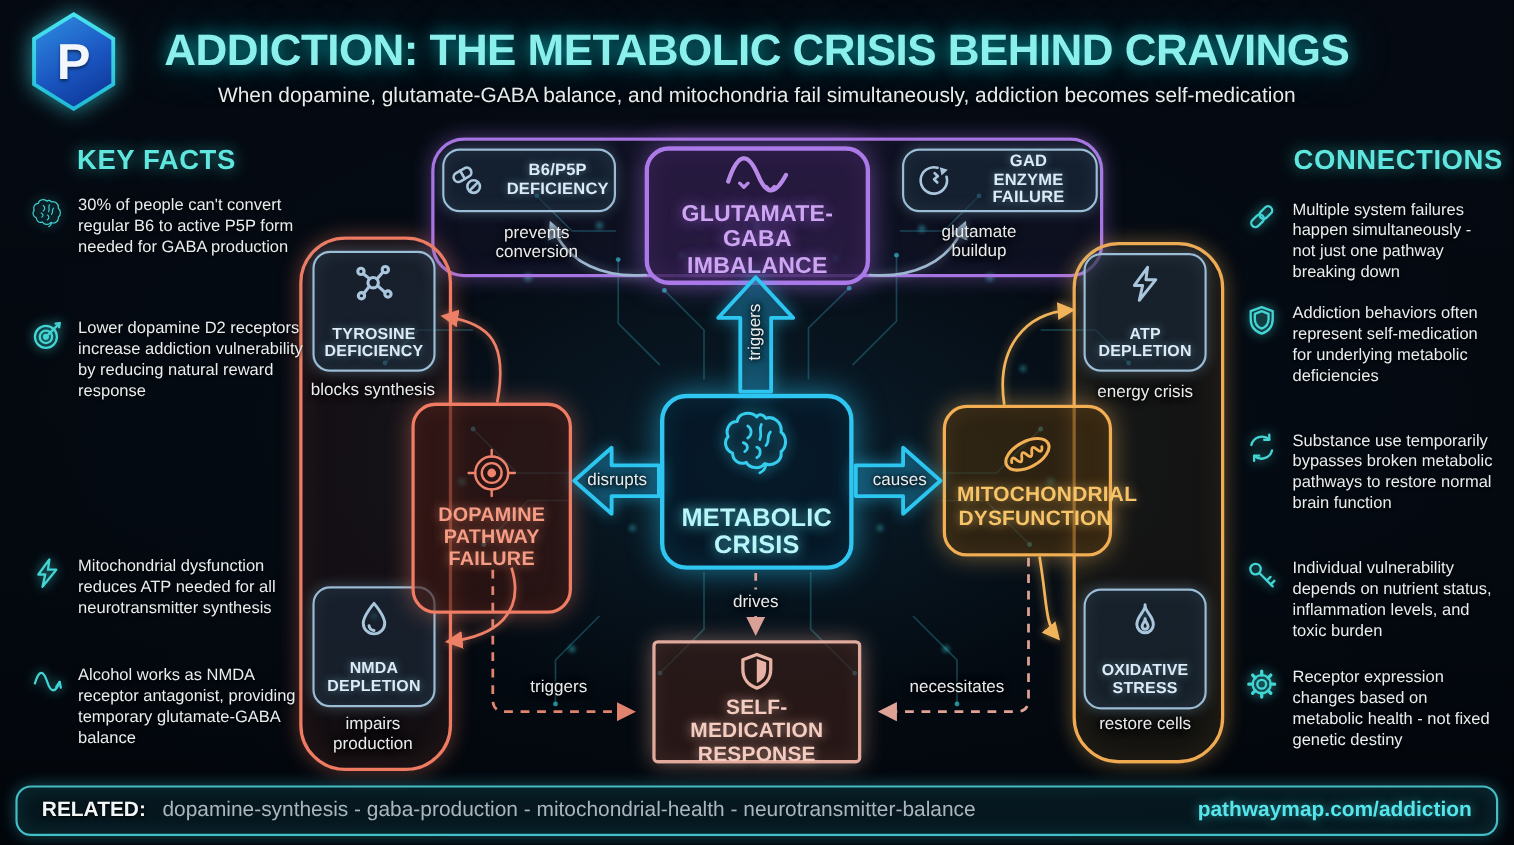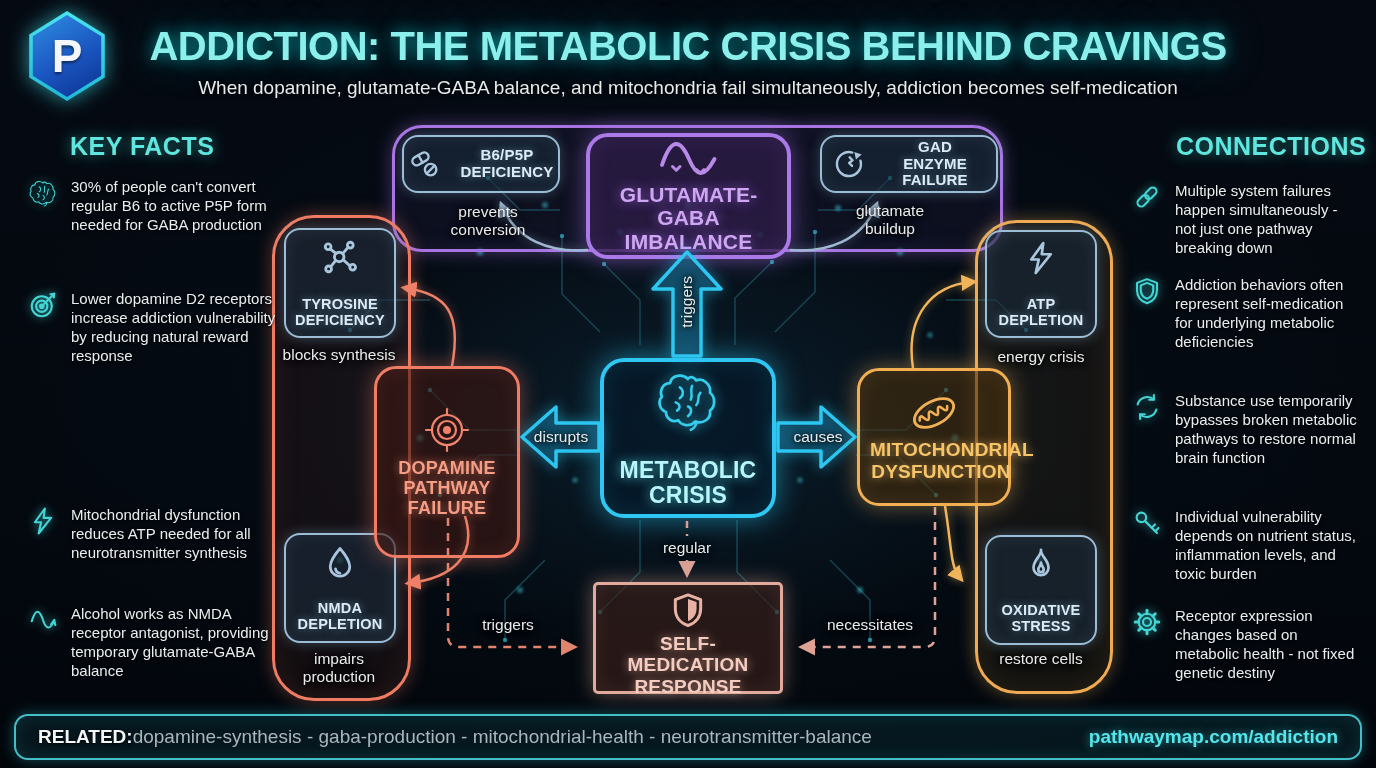--- a/index.html
+++ b/index.html
@@ -69,21 +69,21 @@
   .roseBox .nlabel{color:#f5ccc0;font-size:19px;line-height:1.12;text-shadow:0 0 10px rgba(240,190,175,.7);}
   .nicon svg{stroke:currentColor;fill:none;stroke-width:1.8;stroke-linecap:round;stroke-linejoin:round;}
   
   .elabel{position:absolute;z-index:5;color:#e9ebec;font-size:15.5px;line-height:1.15;text-align:center;
     text-shadow:0 1px 4px #000,0 0 8px rgba(0,0,0,.8);}
   .vert{transform:rotate(-90deg);transform-origin:center;}
   
   .footer{left:14px;top:714px;width:1348px;height:46px;z-index:6;box-sizing:border-box;
     border:2px solid rgba(80,222,230,.85);border-radius:14px;
     background:rgba(14,50,60,.38);box-shadow:0 0 14px rgba(60,210,225,.35),inset 0 0 18px rgba(60,210,225,.12);
-    display:flex;align-items:center;padding:0 22px;gap:0;}
+    display:flex;align-items:center;padding:0 22px;gap:15px;}
   .frel{font-size:19px;font-weight:800;color:#f2f6f7;text-shadow:0 1px 3px #000;}
   .fitems{font-size:19px;color:#a9b6bd;}
   .furl{margin-left:auto;font-size:19px;font-weight:800;color:#55e6ec;
     text-shadow:0 0 10px rgba(70,230,235,.6);}
 </style>
 </head>
 <body>
 
 <div class="stage">
 
@@ -428,21 +428,21 @@
 
     <path d="M448 518 L448 636 Q448 647 459 647 L572 647" stroke="#e0846e" stroke-width="2.5" fill="none" stroke-dasharray="8 7" marker-end="url(#mDashL)"></path>
     <path d="M935 507 L935 636 Q935 647 924 647 L804 647" stroke="#dfa396" stroke-width="2.5" fill="none" stroke-dasharray="8 7" marker-end="url(#mDashR)"></path>
     <path d="M687 521 L687 536" stroke="#d9a096" stroke-width="2.5" fill="none" stroke-dasharray="7 6"></path>
     <path d="M687 560 L687 572" stroke="#d9a096" stroke-width="2.5" fill="none" marker-end="url(#mDrive)"></path>
   </svg>
 
   <div class="elabel vert" style="left:637px;top:293px;width:100px">triggers</div>
   <div class="elabel" style="left:521px;top:428px;width:80px">disrupts</div>
   <div class="elabel" style="left:779px;top:428px;width:78px">causes</div>
-  <div class="elabel" style="left:647px;top:539px;width:80px">regular</div>
+  <div class="elabel" style="left:647px;top:539px;width:80px">drives</div>
   <div class="elabel" style="left:428px;top:203px;width:120px">prevents conversion</div>
   <div class="elabel" style="left:830px;top:202px;width:120px">glutamate buildup</div>
   <div class="elabel" style="left:282px;top:346px;width:114px">blocks synthesis</div>
   <div class="elabel" style="left:282px;top:650px;width:114px">impairs production</div>
   <div class="elabel" style="left:987px;top:348px;width:108px">energy crisis</div>
   <div class="elabel" style="left:987px;top:650px;width:108px">restore cells</div>
   <div class="elabel" style="left:458px;top:616px;width:100px">triggers</div>
   <div class="elabel" style="left:814px;top:616px;width:112px">necessitates</div>
 
   <div class="abs footer">

